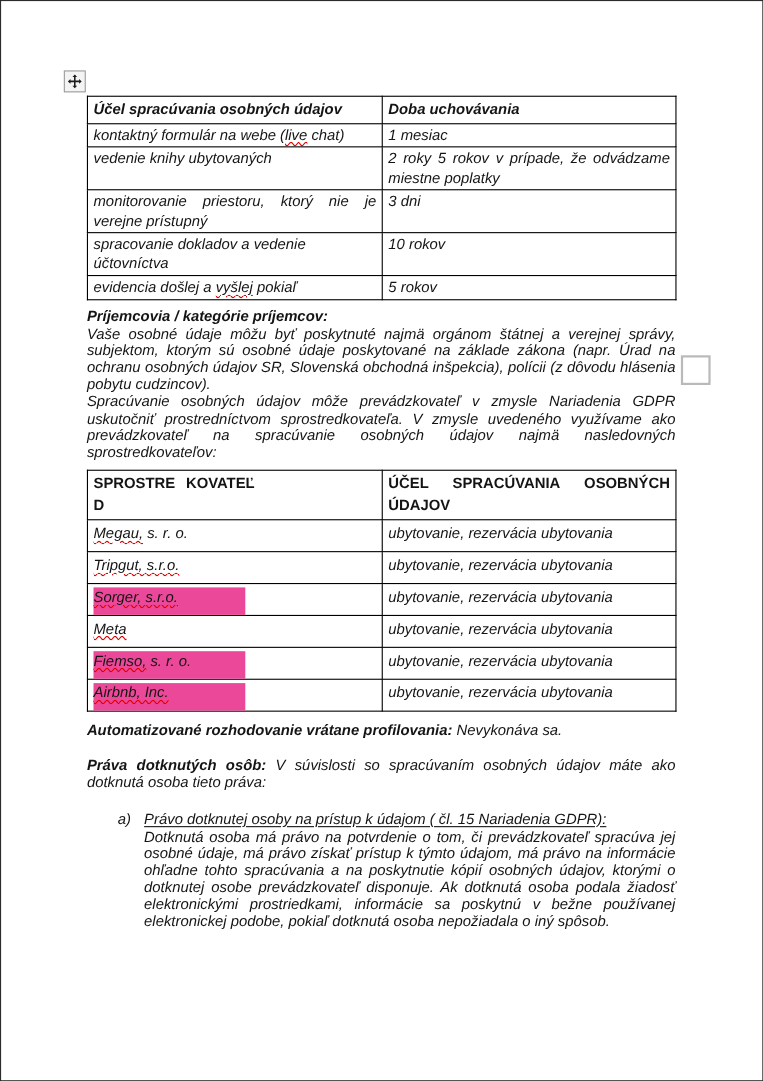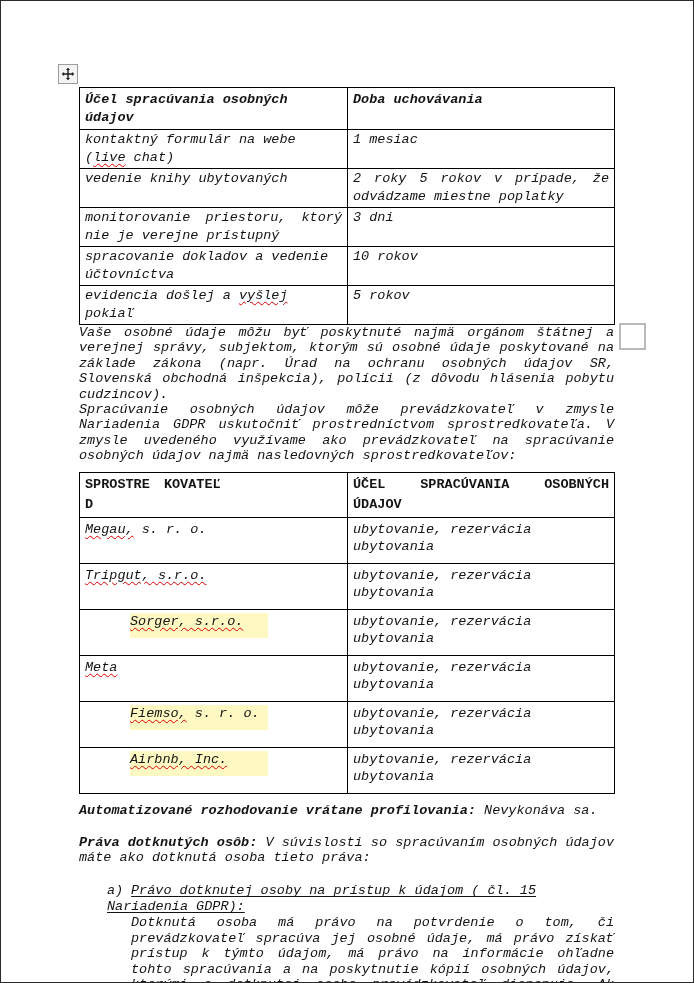--- a/index.html
+++ b/index.html
@@ -3,21 +3,21 @@
 <meta charset="utf-8">
 <title>Document</title>
 <style>
   * { margin:0; padding:0; box-sizing:border-box; }
   html,body { background:#fff; }
   .page {
     position:relative;
     width:694px; height:983px;
     background:#fff;
     border:1px solid #2b2b2b;
-    font-family:Liberation Mono, monospace;
+    font-family:Liberation Sans, sans-serif;
     color:#141414;
     overflow:hidden;
   }
   .content {
     position:absolute; left:78px; top:86px; width:535px;
     font-style:italic; font-size:13.5px;
   }
   
   .move-handle {
     position:absolute; left:57px; top:63px; width:20px; height:20px;
@@ -45,21 +45,21 @@
   .ws { word-spacing:6px; }
   
   .sq {
     text-decoration-line:underline;
     text-decoration-style:wavy;
     text-decoration-color:#e00000;
     text-decoration-thickness:1px;
     text-underline-offset:2px;
   }
   
-  .hl { background:#fef9c3; display:inline-block; min-width:138px; padding-bottom:8px; margin-bottom:-8px;margin-left:45px; }
+  .hl { background:#ec4899; display:inline-block; min-width:138px; padding-bottom:8px; margin-bottom:-8px; }
   
   .sect-heading { font-weight:bold; line-height:17px; margin-top:6px; }
   .para { text-align:justify; line-height:15.4px; }
   .automated { margin-top:9px; line-height:16px; }
   .automated .lbl { font-weight:bold; }
   .rights { margin-top:16px; text-align:justify; line-height:15.4px; }
   .rights .lbl { font-weight:bold; }
   .item-a-title { margin-top:18px; padding-left:28px; line-height:16px; }
   .item-a-title .marker { display:inline-block; width:24px; }
   .item-a-title .title-text { text-decoration:underline; text-underline-offset:2px; }
@@ -108,20 +108,21 @@
         <td><span>spracovanie dokladov a vedenie účtovníctva</span></td>
         <td>10 rokov</td>
       </tr>
       <tr>
         <td><span>evidencia došlej a </span><span class="sq">vyšlej</span><span> pokiaľ</span></td>
         <td>5 rokov</td>
       </tr>
     </tbody>
       </table>
 
+    <div class="sect-heading">Príjemcovia / kategórie príjemcov:</div>
     <div class="para">Vaše osobné údaje môžu byť poskytnuté najmä orgánom štátnej a verejnej správy, subjektom, ktorým sú osobné údaje poskytované na základe zákona (napr. Úrad na ochranu osobných údajov SR, Slovenská obchodná inšpekcia), polícii (z dôvodu hlásenia pobytu cudzincov).</div>
     <div class="para">Spracúvanie osobných údajov môže prevádzkovateľ v zmysle Nariadenia GDPR uskutočniť prostredníctvom sprostredkovateľa. V zmysle uvedeného využívame ako prevádzkovateľ na spracúvanie osobných údajov najmä nasledovných sprostredkovateľov:</div>
 
     <table class="t2">
       <colgroup>
           <col class="c1">
           <col class="c2">
         </colgroup>
       <tbody>
           <tr>

